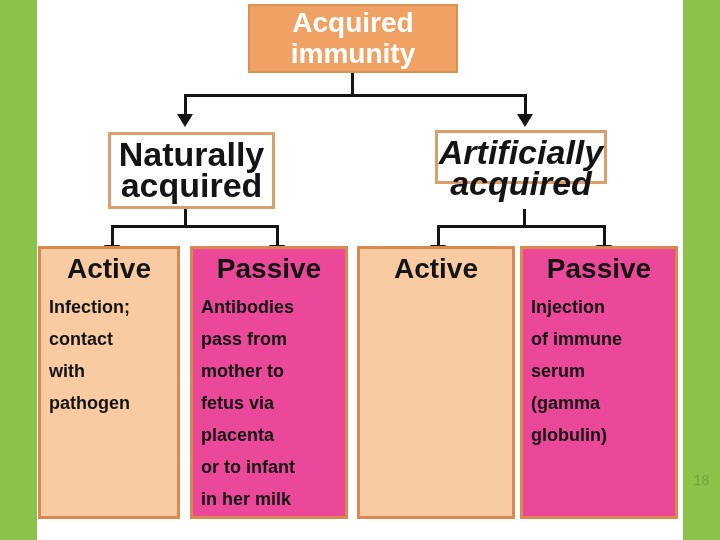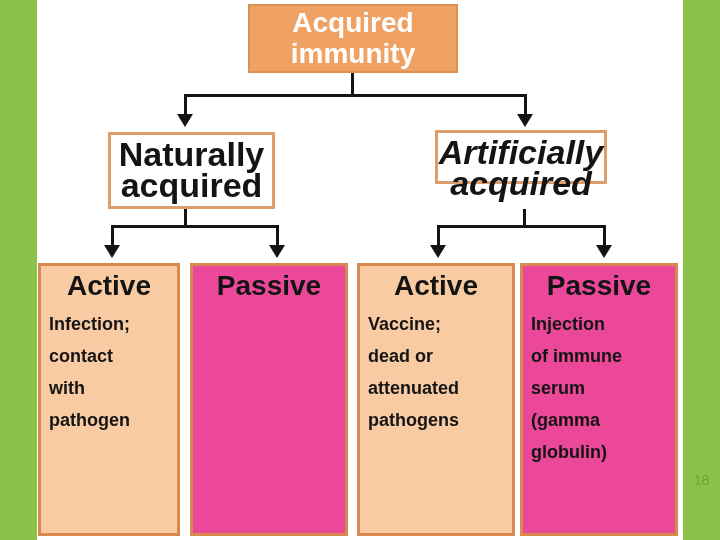--- a/index.html
+++ b/index.html
@@ -11,21 +11,21 @@
   .pagenum{position:absolute;left:683px;top:472px;width:37px;text-align:center;
            font-size:14px;color:#6FA23E;}
   .box{position:absolute;box-sizing:border-box;}
   .root{left:248px;top:4px;width:210px;height:69px;background:#F0A164;border:2px solid #DE9050;
         color:#ffffff;font-weight:bold;font-size:28px;line-height:31px;text-align:center;
         padding-top:1px;white-space:nowrap;}
   .l2{background:#ffffff;border:3px solid #DD9E6B;font-weight:bold;font-size:34px;line-height:31px;
       text-align:center;padding-top:4px;white-space:nowrap;}
   .l2.natural{left:108px;top:132px;width:167px;height:77px;}
   .l2.artificial{left:435px;top:130px;width:172px;height:54px;font-style:italic;}
-  .leaf{top:263px;height:273px;border:3px solid #D98850;}
+  .leaf{top:246px;height:273px;border:3px solid #D98850;}
   .leaf.active{background:#F8CBA3;}
   .leaf.passive{background:#ec4899;}
   .leaf.p1{left:38px;width:142px;}
   .leaf.p2{left:190px;width:158px;}
   .leaf.p3{left:357px;width:158px;}
   .leaf.p4{left:520px;width:158px;}
   .leaf .title{font-weight:bold;font-size:28px;line-height:32px;text-align:center;margin-top:4px;}
   .leaf .body{font-weight:bold;font-size:18px;line-height:32px;margin:6px 2px 0 8px;white-space:nowrap;}
   .cl{position:absolute;background:#141414;}
   .ah{position:absolute;width:0;height:0;border-left:8px solid transparent;
@@ -65,23 +65,23 @@
   <div class="cl" style="left:603px;top:227px;width:3px;height:18px"></div>
   <div class="ah" style="left:430px;top:245px"></div>
   <div class="ah" style="left:596px;top:245px"></div>
 
   <div class="box leaf active p1">
     <div class="title">Active</div>
     <div class="body">Infection;<br>contact<br>with<br>pathogen</div>
   </div>
   <div class="box leaf passive p2">
     <div class="title">Passive</div>
+    <div class="body">Antibodies<br>pass from<br>mother to<br>fetus via<br>placenta<br>or to infant<br>in her milk</div>
   </div>
   <div class="box leaf active p3">
     <div class="title">Active</div>
-    <div class="body">Vaccine;<br>dead or<br>attenuated<br>pathogens</div>
   </div>
   <div class="box leaf passive p4">
     <div class="title">Passive</div>
     <div class="body">Injection<br>of immune<br>serum<br>(gamma<br>globulin)</div>
   </div>
 
 </div>
 
 </body></html>

